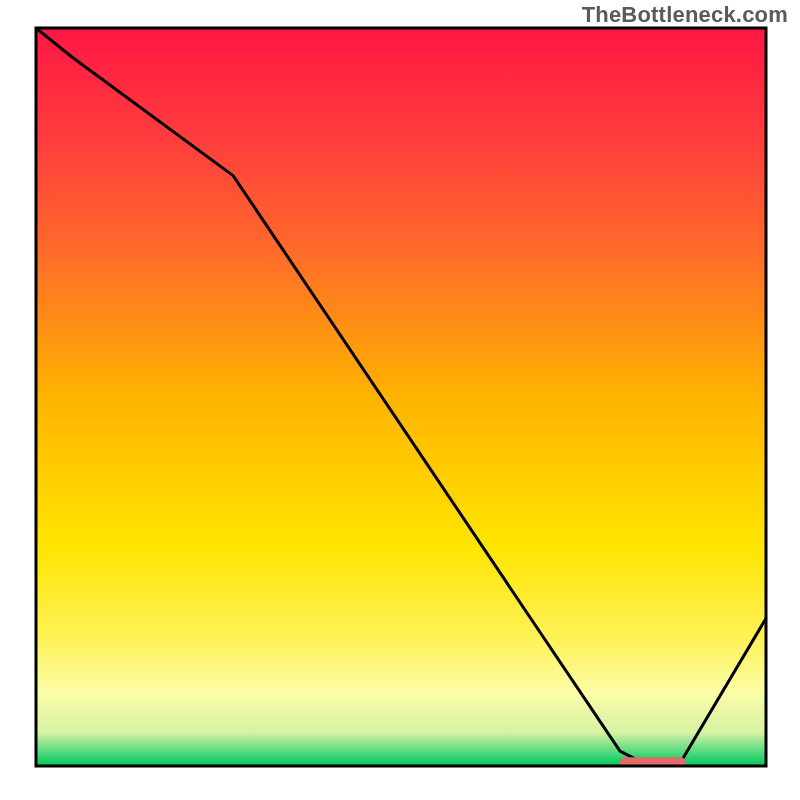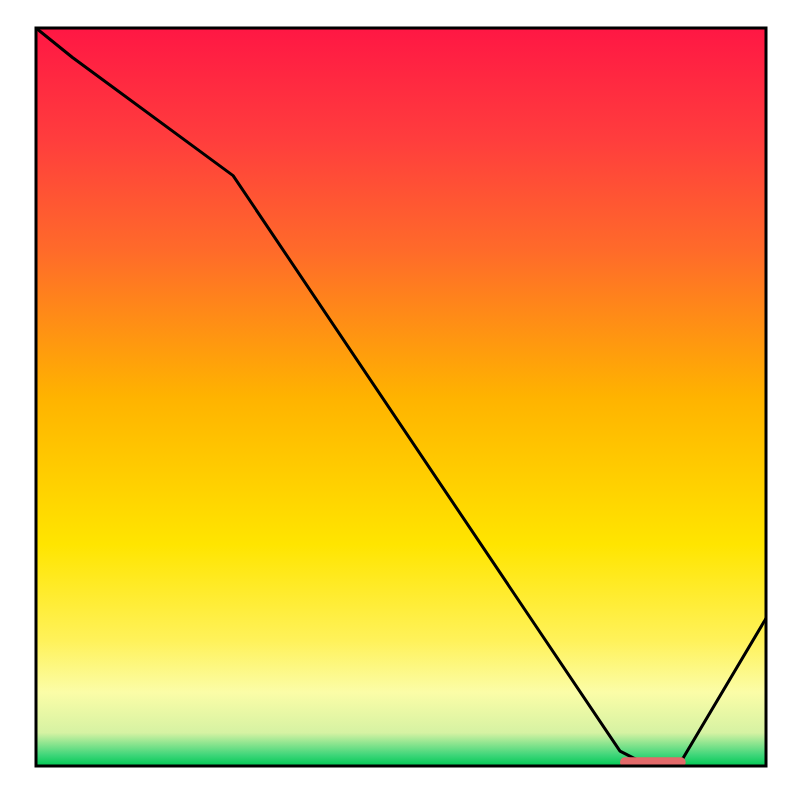--- a/index.html
+++ b/index.html
@@ -25,20 +25,21 @@
     letter-spacing: 0.2px;
   }
   svg {
     display: block;
   }
 </style>
 </head>
 <body>
 
 <div class="chart-wrap">
+  <div class="watermark">TheBottleneck.com</div>
 
   <svg id="chart-svg" width="800" height="800" viewBox="0 0 800 800">
     <defs>
       <linearGradient id="bg-grad" x1="0" y1="0" x2="0" y2="1">
           <stop offset="0%" stop-color="#ff1744"></stop>
           <stop offset="15%" stop-color="#ff3d3d"></stop>
           <stop offset="30%" stop-color="#ff6a2a"></stop>
           <stop offset="50%" stop-color="#ffb300"></stop>
           <stop offset="70%" stop-color="#ffe500"></stop>
           <stop offset="83%" stop-color="#fff25a"></stop>

